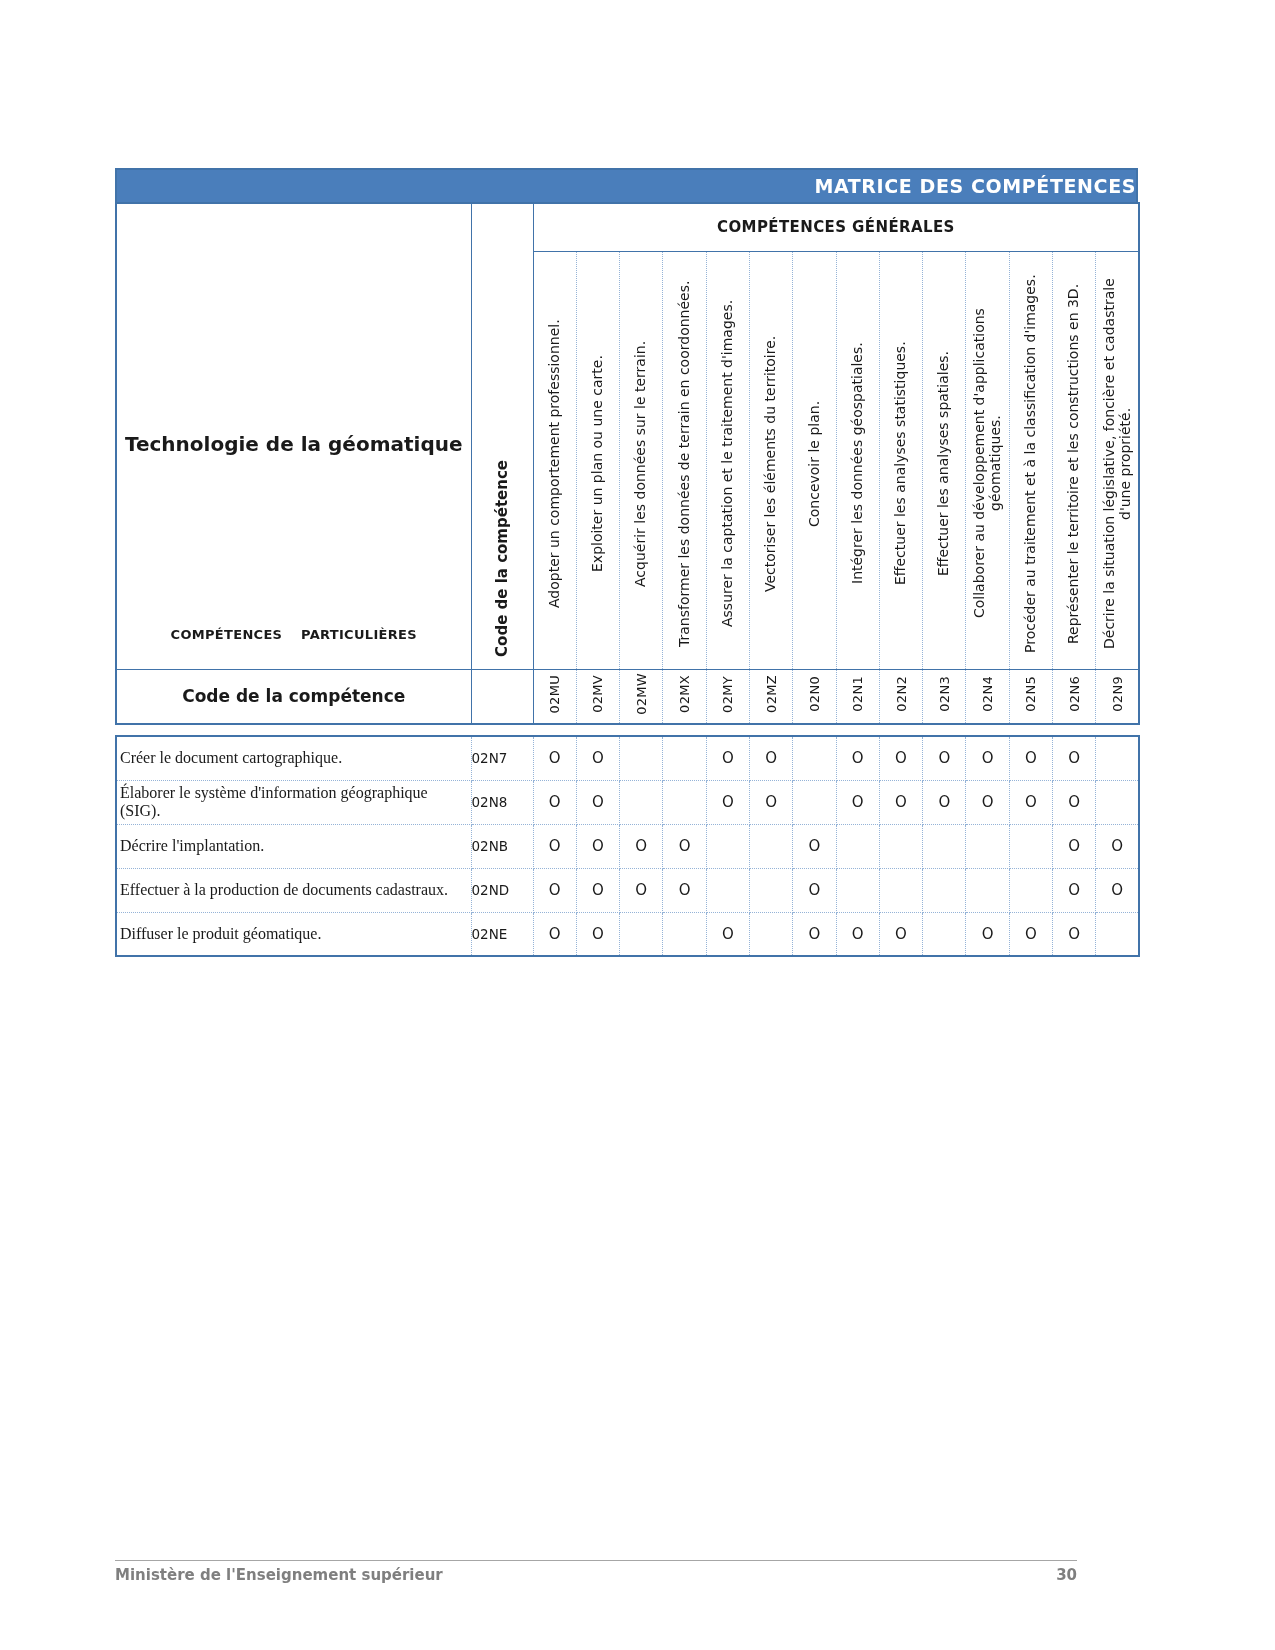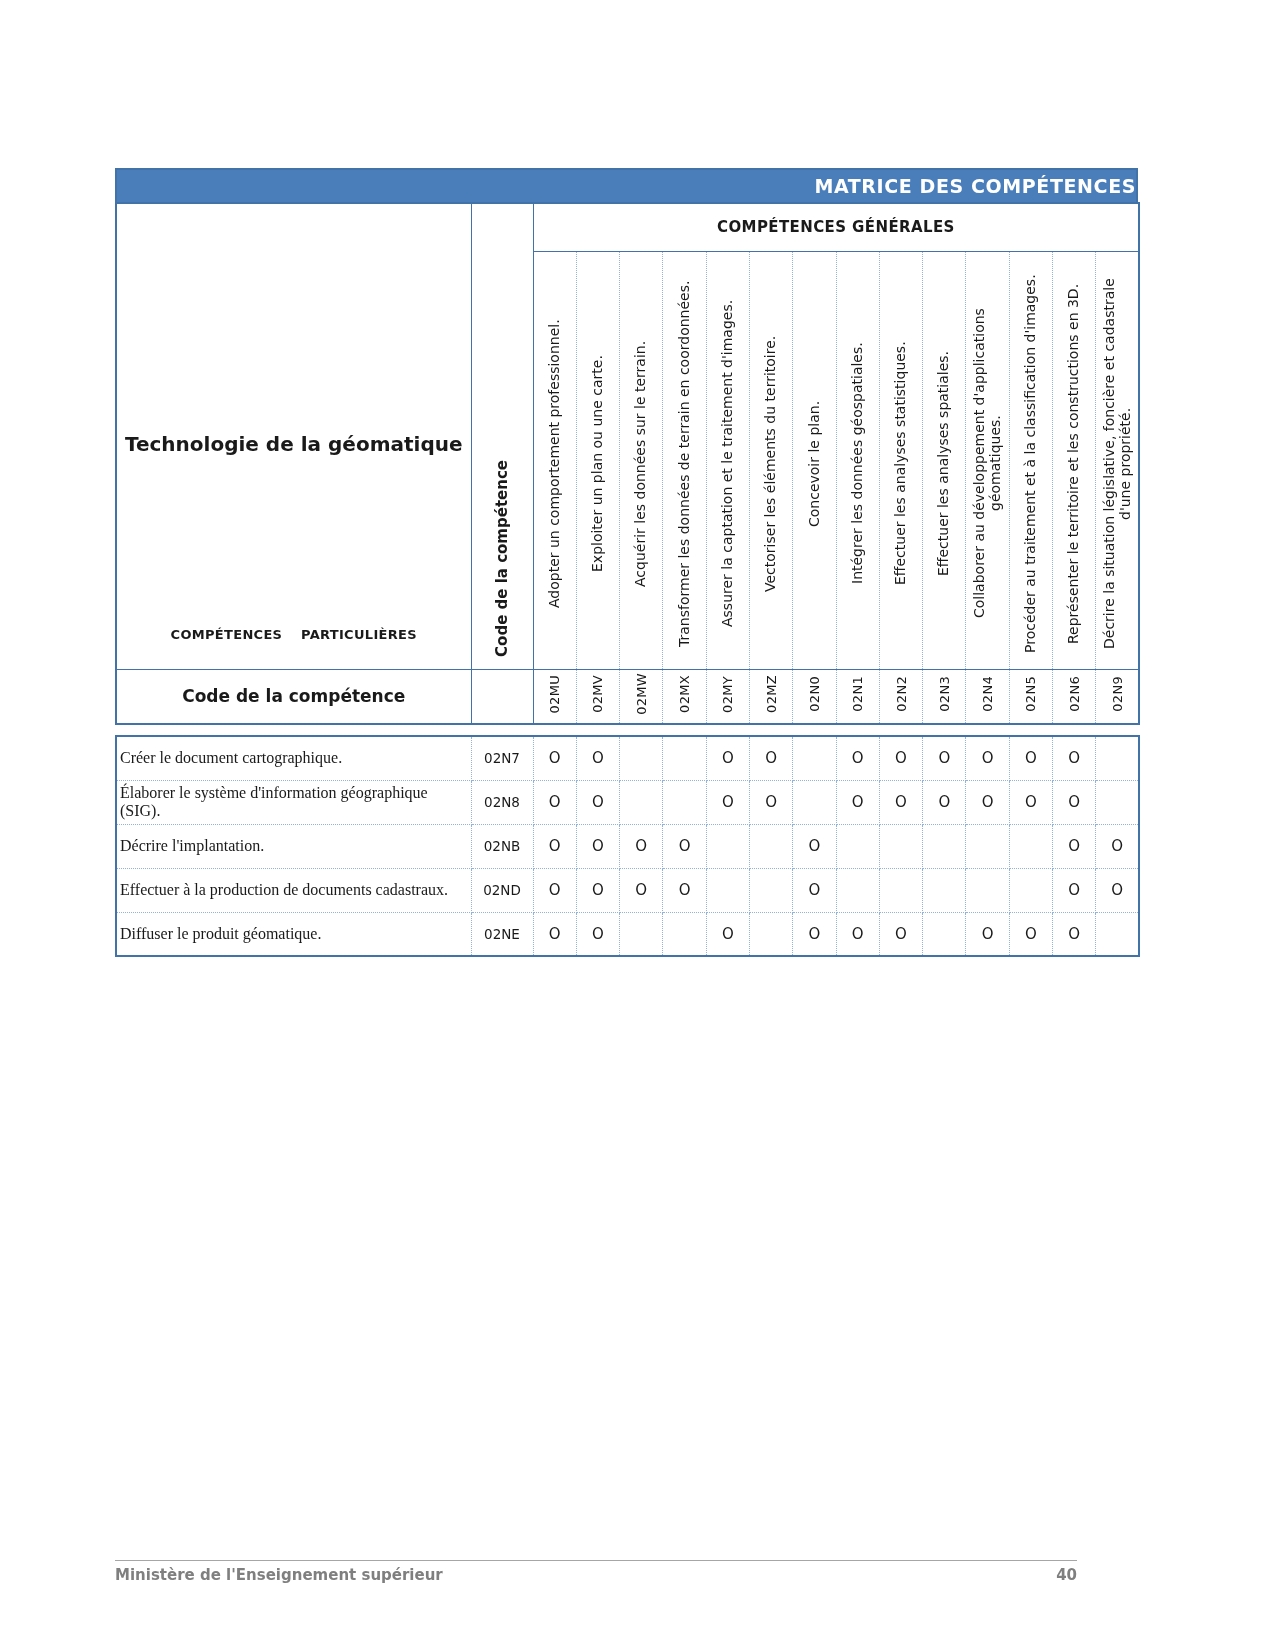--- a/index.html
+++ b/index.html
@@ -78,21 +78,21 @@
 
   .gap{height:10px;}
 
   
   .data-table td{border:1px dotted var(--dot);height:44px;overflow:hidden;}
   .dt-label{
     font-size:16px;line-height:1.12;padding:1px 3px;
     vertical-align:middle;border-right:1.5px solid var(--border);font-family:Liberation Serif, serif;
   }
   .dt-code{
-    text-align:center;vertical-align:middle;font-size:13.5px;
+    text-align:left;vertical-align:middle;font-size:13.5px;
     border-right:1.5px solid var(--border);
   }
   .dt-mark{text-align:center;vertical-align:middle;font-size:15px;}
 
   
   .footer{
     position:absolute;left:115px;top:1560px;width:962px;
     border-top:1px solid #a6a6a6;padding-top:5px;
     display:flex;justify-content:space-between;align-items:baseline;
     color:var(--gray);font-weight:bold;font-size:15px;
@@ -290,16 +290,16 @@
             <td class="dt-mark">O</td>
             <td class="dt-mark"></td>
           </tr>
         </tbody>
     </table>
 
   </div>
 
   <div class="footer">
     <span>Ministère de l'Enseignement supérieur</span>
-    <span>40</span>
+    <span>30</span>
   </div>
 
 </div>
 
 </body></html>

